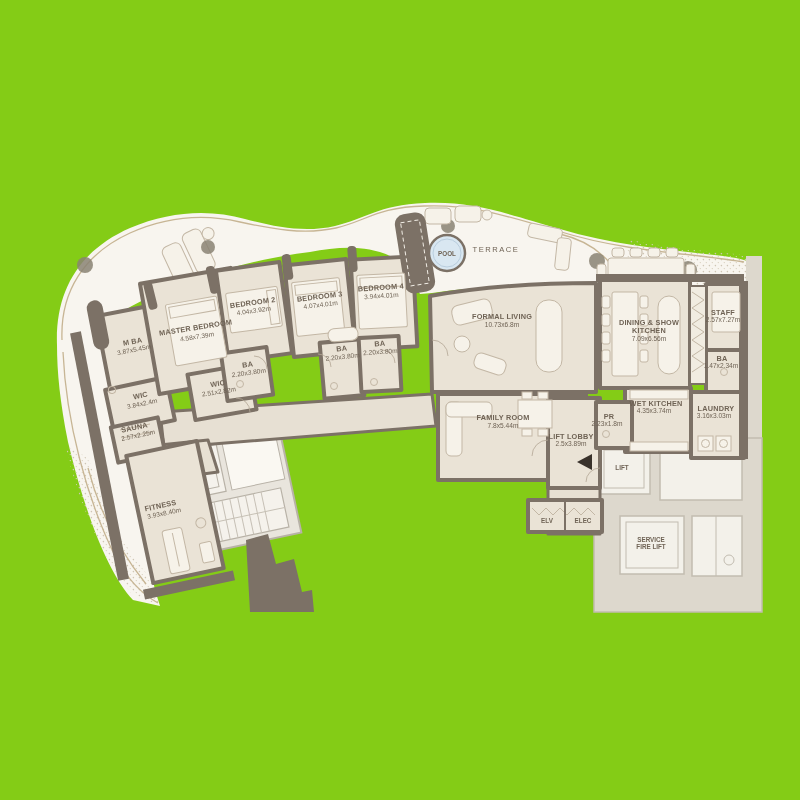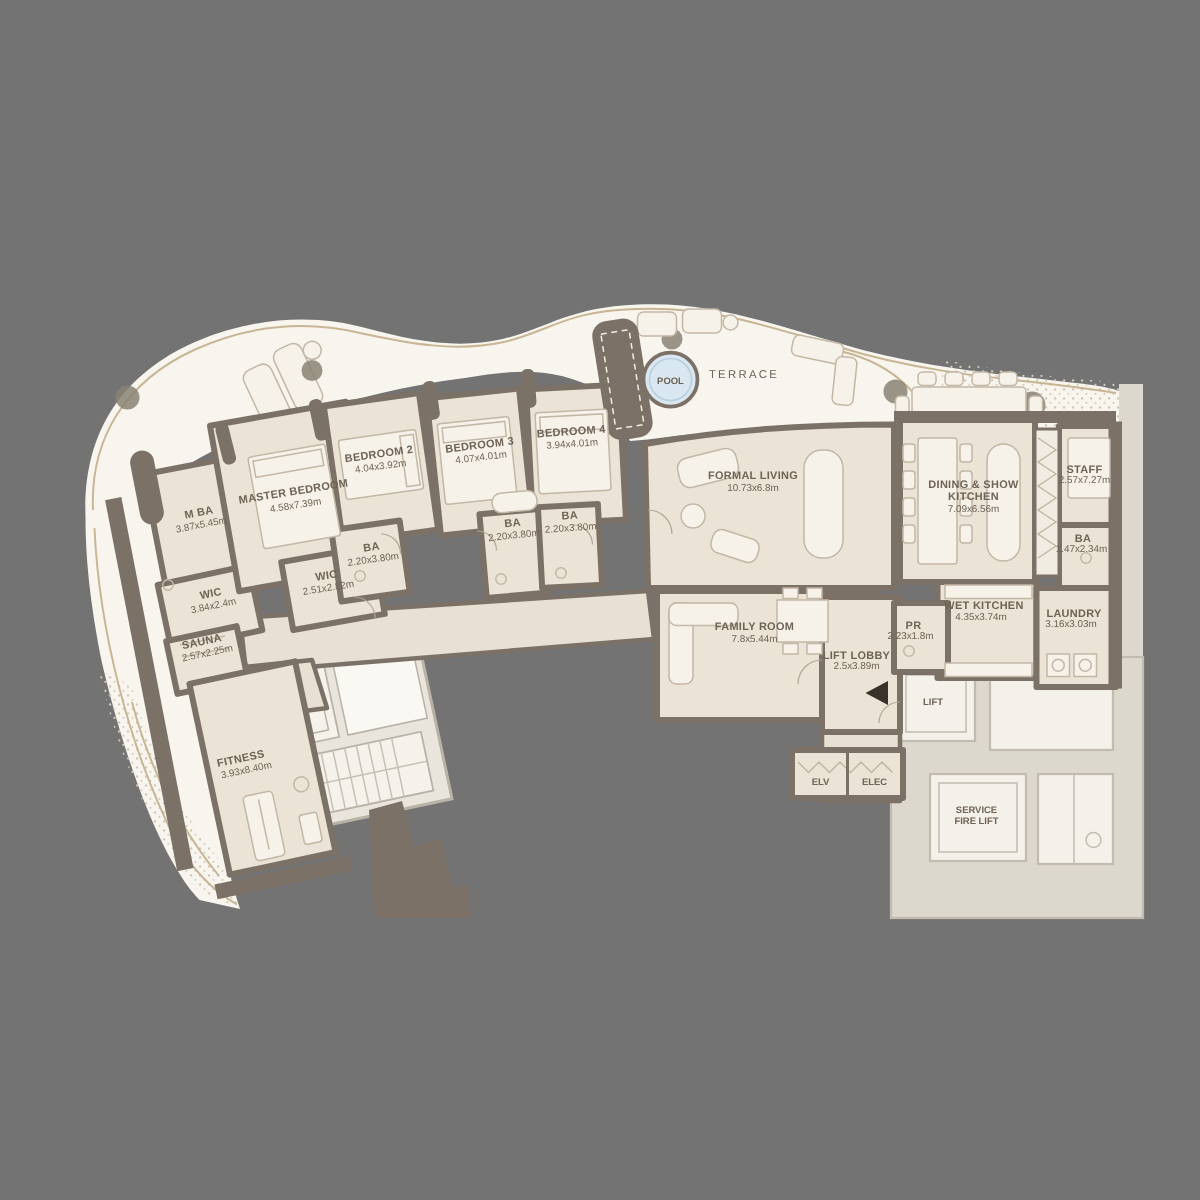--- a/index.html
+++ b/index.html
@@ -1,16 +1,16 @@
 <!DOCTYPE html>
 <html><head>
 <meta charset="utf-8">
 <style>
   html,body{margin:0;padding:0;background:#d6cfc1;}
-  #stage{position:relative;width:800px;height:800px;background:#737373;overflow:hidden;
+  #stage{position:relative;width:800px;height:800px;background:#84cc16;overflow:hidden;
          font-family:"Liberation Sans",sans-serif;}
   svg{position:absolute;left:0;top:0;}
   text{font-family:"Liberation Sans",sans-serif;text-anchor:middle;fill:#6f6355;}
   .rname{font-size:7.3px;font-weight:bold;letter-spacing:.2px;}
   .rdim{font-size:6.6px;}
   .tiny{font-size:6.3px;font-weight:bold;}
   .terr{font-size:7.6px;letter-spacing:1.5px;}
   .room{fill:#eae3d6;stroke:#7c7166;stroke-width:4;stroke-linejoin:round;}
   .room2{fill:#e7e0d3;stroke:#7c7166;stroke-width:3;stroke-linejoin:round;}
   .corew{fill:#f3f1ea;stroke:#c2bcb0;stroke-width:1.5;}

